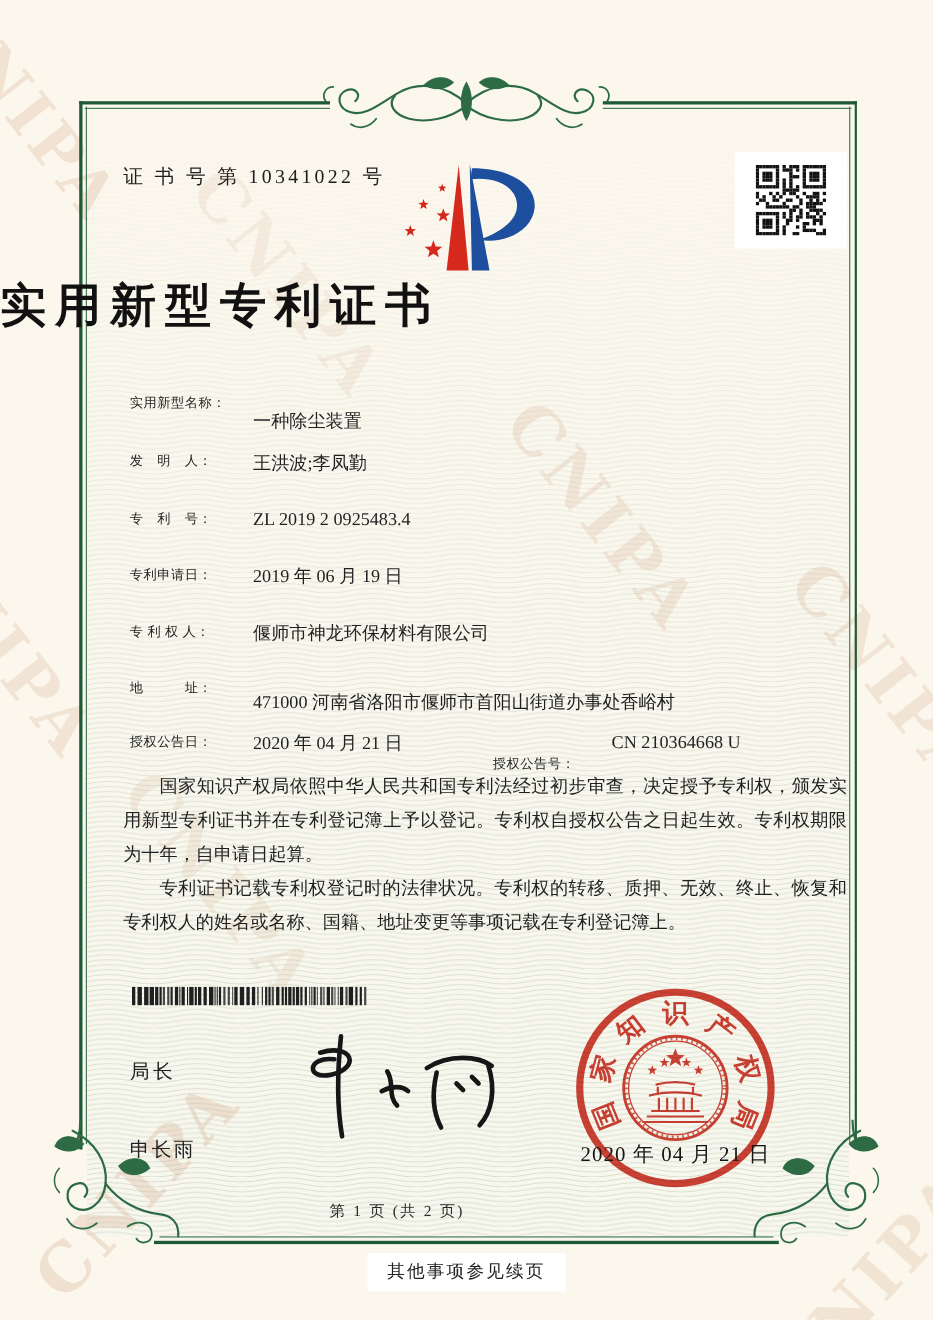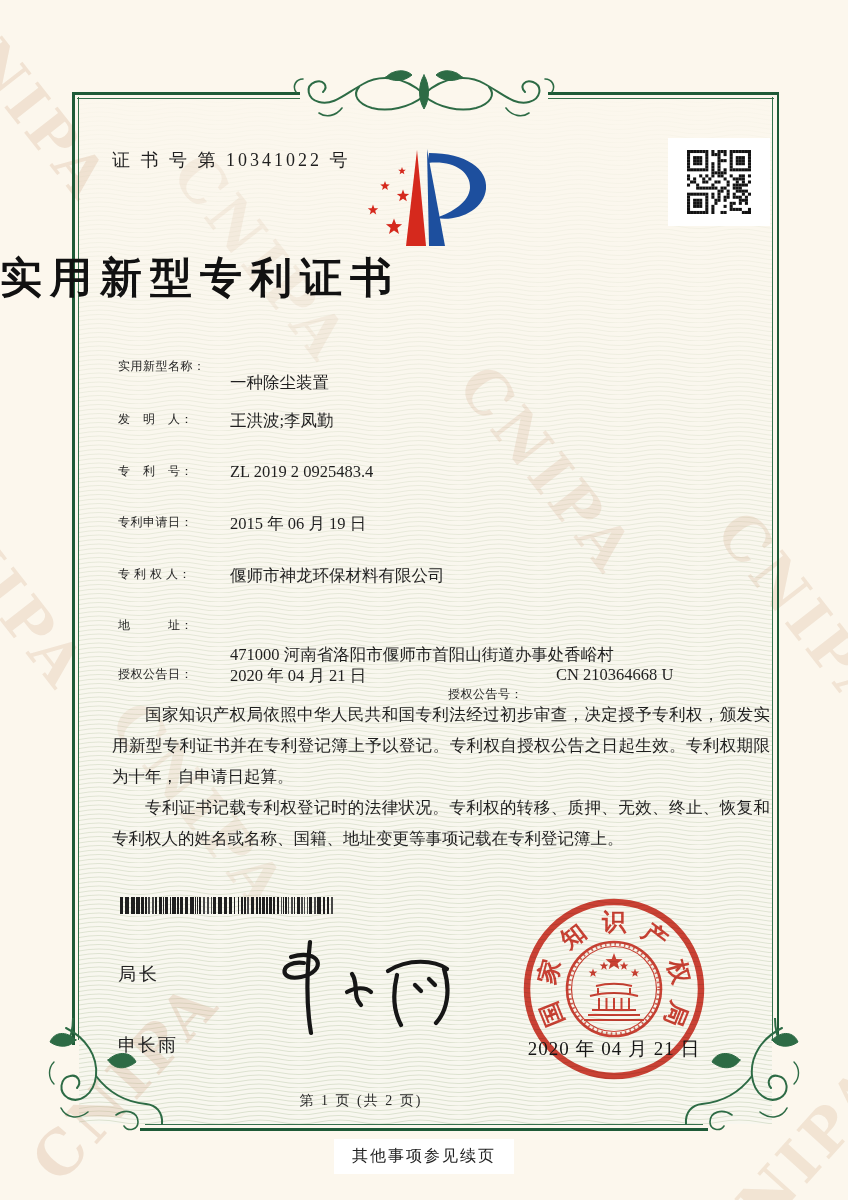--- a/index.html
+++ b/index.html
@@ -390,29 +390,29 @@
   <div>
     <span class="flabel" style="top:411px">发　明　人：</span>
     <span class="fvalue" style="top:410px">王洪波;李凤勤</span>
   </div>
   <div>
     <span class="flabel" style="top:463px">专　利　号：</span>
     <span class="fvalue" style="top:462px">ZL 2019 2 0925483.4</span>
   </div>
   <div>
     <span class="flabel" style="top:514px">专利申请日：</span>
-    <span class="fvalue" style="top:513px">2015 年 06 月 19 日</span>
+    <span class="fvalue" style="top:513px">2019 年 06 月 19 日</span>
   </div>
   <div>
     <span class="flabel" style="top:566px">专 利 权 人：</span>
     <span class="fvalue" style="top:565px">偃师市神龙环保材料有限公司</span>
   </div>
   <div>
     <span class="flabel" style="top:617px">地　　　址：</span>
-    <span class="fvalue" style="top:644px">471000 河南省洛阳市偃师市首阳山街道办事处香峪村</span>
+    <span class="fvalue" style="top:628px">471000 河南省洛阳市偃师市首阳山街道办事处香峪村</span>
   </div>
 
   <div>
     <span class="flabel" style="top:666px">授权公告日：</span>
     <span class="fvalue" style="top:665px">2020 年 04 月 21 日</span>
     <span class="flabel g2" style="top:666px">授权公告号：</span>
     <span class="fvalue g2" style="top:665px">CN 210364668 U</span>
   </div>
 
   <div class="paras">

